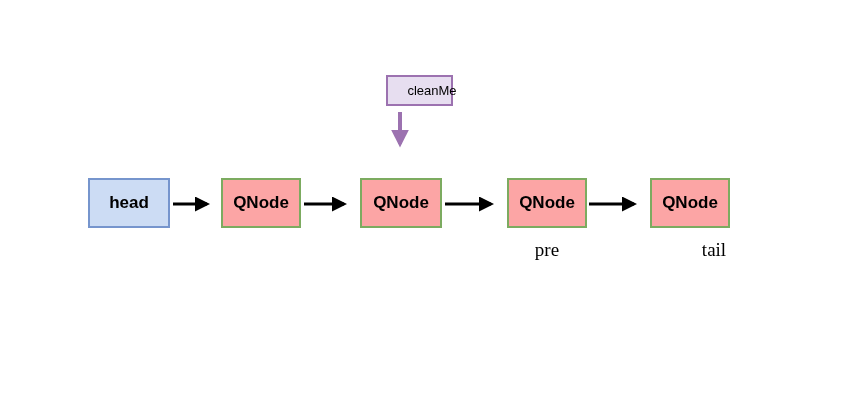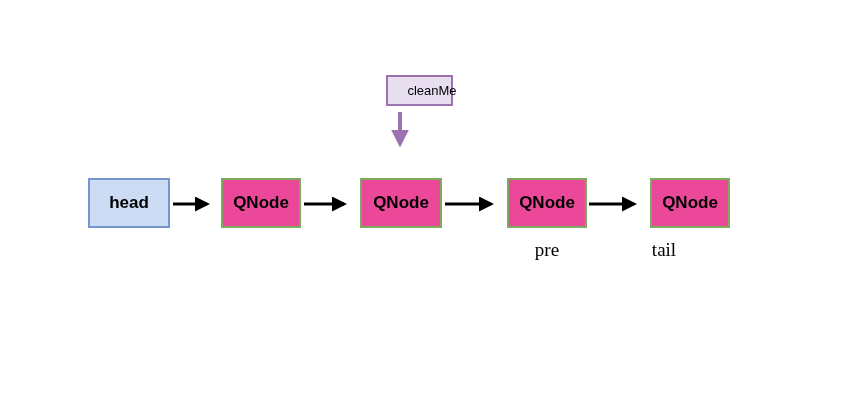--- a/index.html
+++ b/index.html
@@ -40,21 +40,21 @@
     font-size: 17px;
     font-weight: bold;
     color: #000000;
   }
   .node-head {
     left: 88px;
     width: 82px;
     background: #ccdcf4;
     border-color: #7695cd;
   }
-  .node-q { background: #ec4899; border-color: #7cab60; }
+  .node-q { background: #fca5a5; border-color: #7cab60; }
   .node-q1 { left: 221px; }
   .node-q2 { left: 360px; width: 82px; }
   .node-q3 { left: 507px; }
   .node-q4 { left: 650px; }
   .pointer-box {
     position: absolute;
     left: 386px;
     top: 75px;
     width: 67px;
     height: 31px;
@@ -73,21 +73,21 @@
     position: absolute;
     top: 239px;
     width: 80px;
     text-align: center;
     font-family: "Liberation Serif", serif;
     font-size: 19px;
     font-weight: normal;
     color: #000000;
   }
   .annotation-pre { left: 507px; }
-  .annotation-tail { left: 624px; }
+  .annotation-tail { left: 674px; }
   .connector-layer {
     position: absolute;
     left: 0;
     top: 0;
     width: 860px;
     height: 400px;
     pointer-events: none;
   }
 </style>
 </head>

